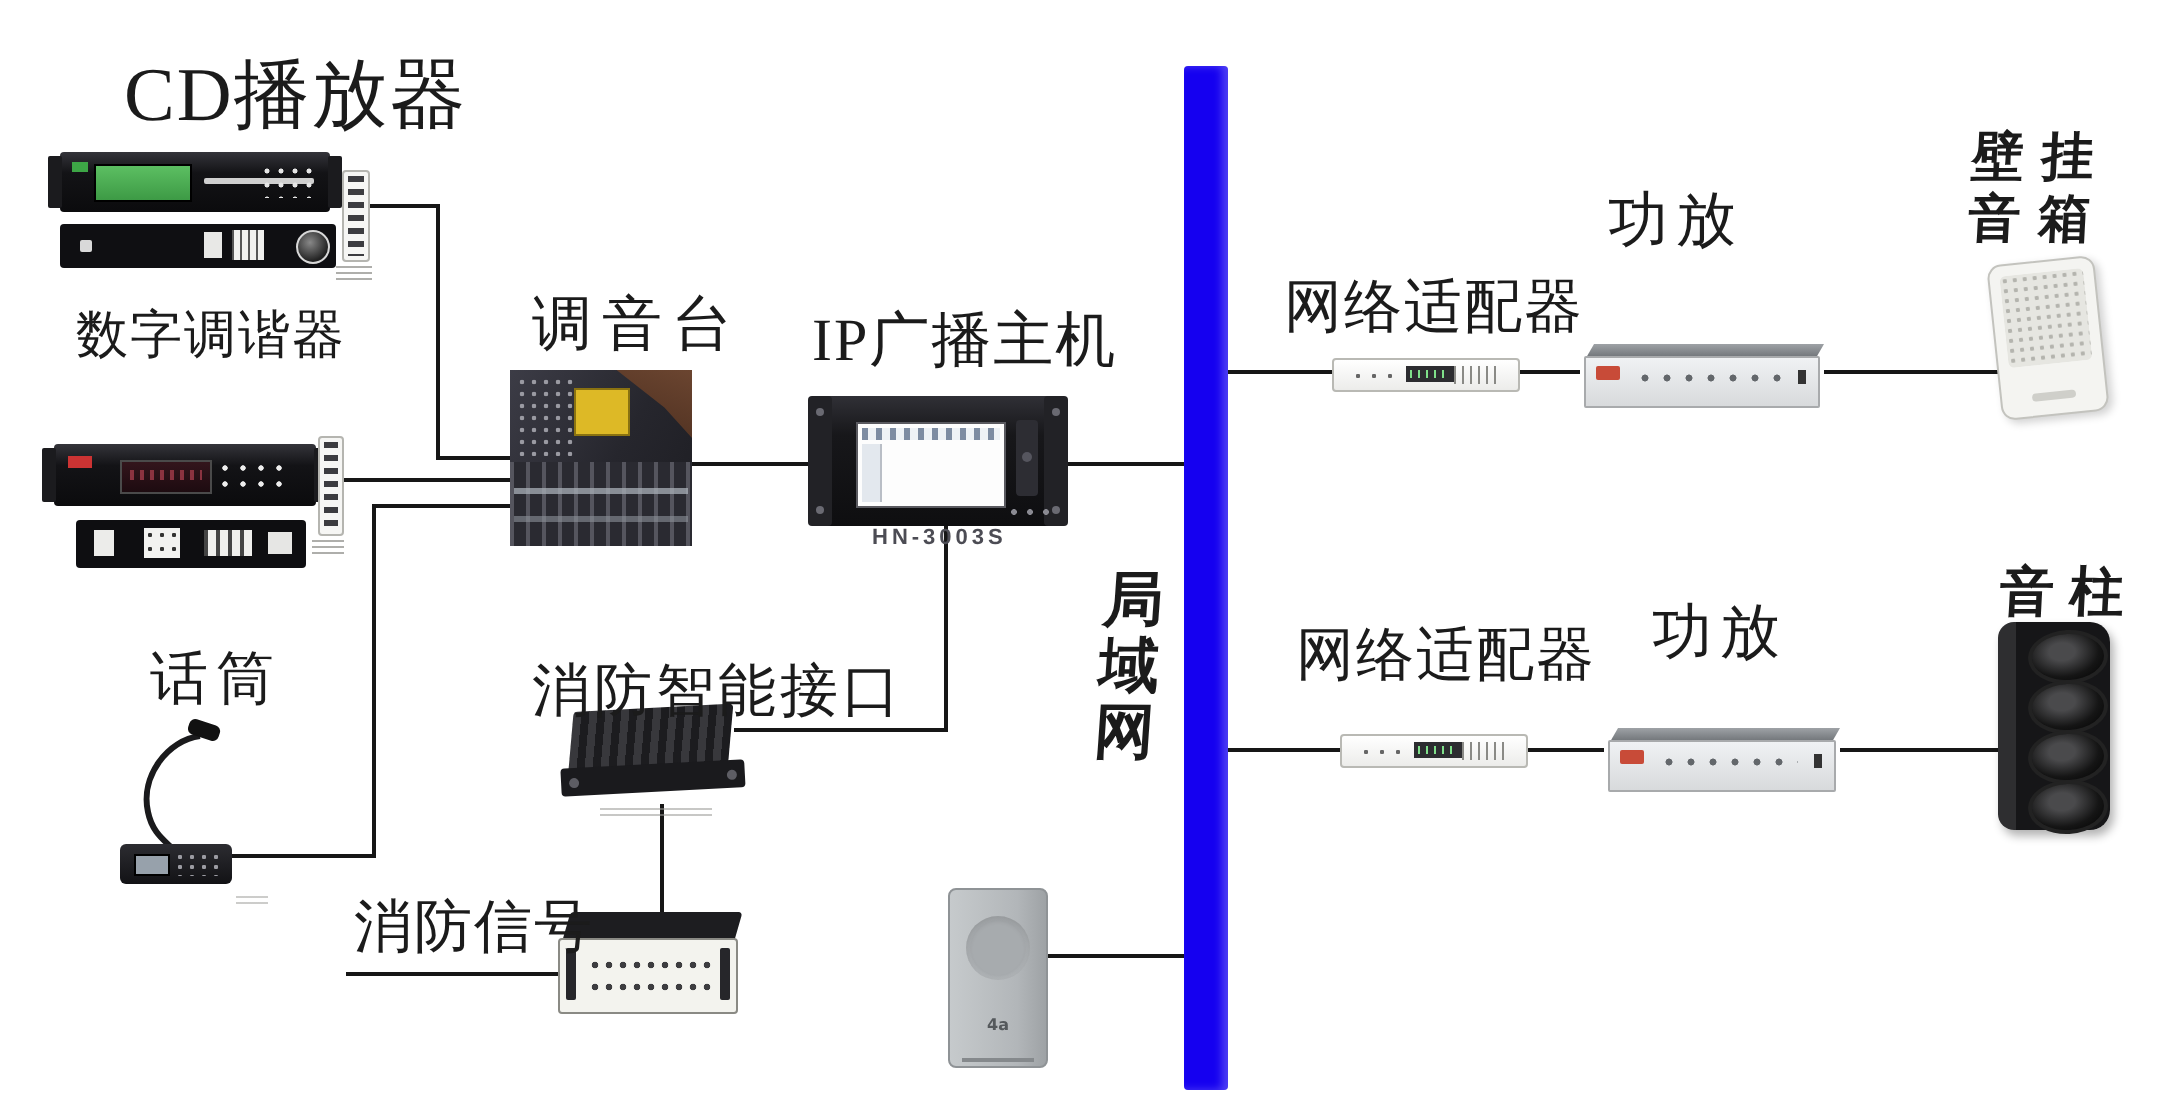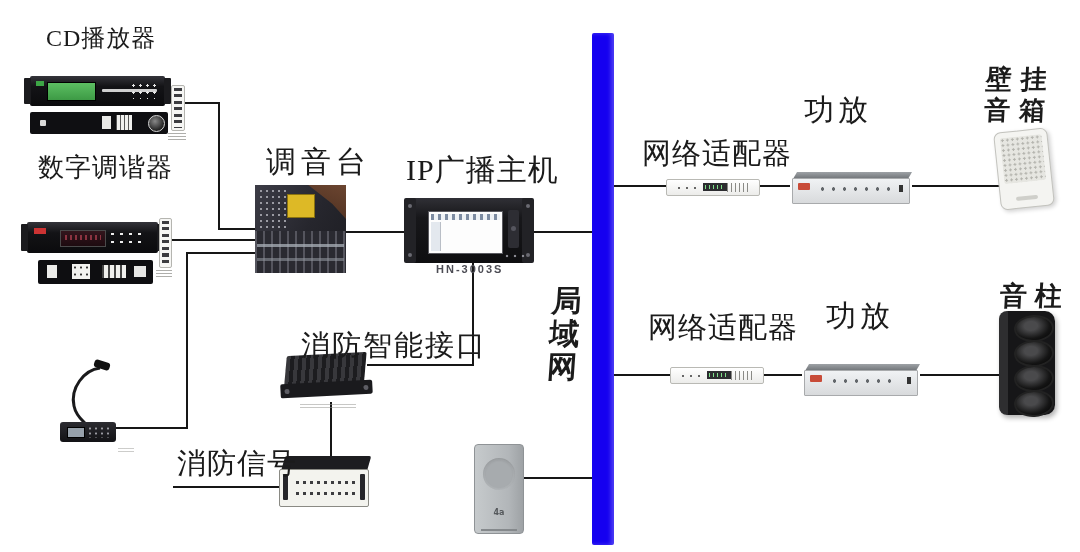--- a/index.html
+++ b/index.html
@@ -12,26 +12,26 @@
   .brush{font-weight:bold;font-family:"DejaVu Serif",serif;}
   .dev{position:absolute;z-index:2;}
 
   
   .lan-bar{position:absolute;left:592px;top:33px;width:22px;height:512px;background:#1500f0;
            border-radius:2px;z-index:2;box-shadow:inset -3px 0 4px rgba(255,255,255,.25);}
   .lan-label{left:546px;top:284px;width:38px;font-size:30px;line-height:33px;
              word-break:break-all;white-space:normal;text-align:center;transform:skewX(-4deg);}
 
   
-  .lbl-cd{left:46px;top:22px;font-size:24px;text-align:center;}
+  .lbl-cd{left:62px;top:22px;font-size:38px;text-align:center;}
   .lbl-tuner{left:38px;top:150px;font-size:26px;}
   .lbl-mixer{left:266px;top:142px;font-size:30px;letter-spacing:5px;}
   .lbl-iphost{left:406px;top:150px;font-size:30px;}
   .lbl-mic{left:75px;top:320px;font-size:29px;letter-spacing:4px;}
-  .lbl-fireif{left:266px;top:326px;font-size:29px;letter-spacing:2px;margin-left:35px;}
+  .lbl-fireif{left:266px;top:326px;font-size:29px;letter-spacing:2px;}
   .lbl-firesig{left:177px;top:444px;font-size:29px;letter-spacing:1px;}
   .lbl-ipmon{left:422px;top:408px;font-size:28px;line-height:34px;white-space:normal;width:130px;}
   .lbl-adapter-top{left:642px;top:134px;font-size:29px;}
   .lbl-amp-top{left:804px;top:90px;font-size:30px;letter-spacing:4px;}
   .lbl-wall{left:984px;top:64px;width:72px;font-size:26px;line-height:31px;
             white-space:normal;text-align:center;letter-spacing:9px;transform:skewX(-3deg);}
   .lbl-adapter-bot{left:648px;top:308px;font-size:29px;}
   .lbl-amp-bot{left:826px;top:296px;font-size:30px;letter-spacing:4px;}
   .lbl-column{left:1000px;top:278px;font-size:27px;letter-spacing:8px;transform:skewX(-3deg);}
   .lbl-model{left:436px;top:263px;font-size:11px;font-weight:bold;color:#4c4c54;
@@ -213,20 +213,21 @@
   <div class="line" style="left:614px;top:374px;width:388px;height:2px;"></div>
 
   <div class="lan-bar"></div>
   <div class="lbl brush lan-label">局域网</div>
 
   <div class="lbl lbl-cd">CD播放器</div>
   <div class="lbl lbl-tuner">数字调谐器</div>
   <div class="lbl lbl-iphost">IP广播主机</div>
   <div class="lbl lbl-mixer">调音台</div>
   <div class="lbl lbl-model">HN-3003S</div>
+  <div class="lbl lbl-mic">话筒</div>
   <div class="lbl lbl-fireif">消防智能接口</div>
   <div class="lbl lbl-firesig">消防信号</div>
   <div class="lbl lbl-adapter-top">网络适配器</div>
   <div class="lbl lbl-amp-top">功放</div>
   <div class="lbl brush lbl-wall">壁挂音箱</div>
   <div class="lbl lbl-adapter-bot">网络适配器</div>
   <div class="lbl lbl-amp-bot">功放</div>
   <div class="lbl brush lbl-column">音柱</div>
 
   <div class="dev rack cd-player">

